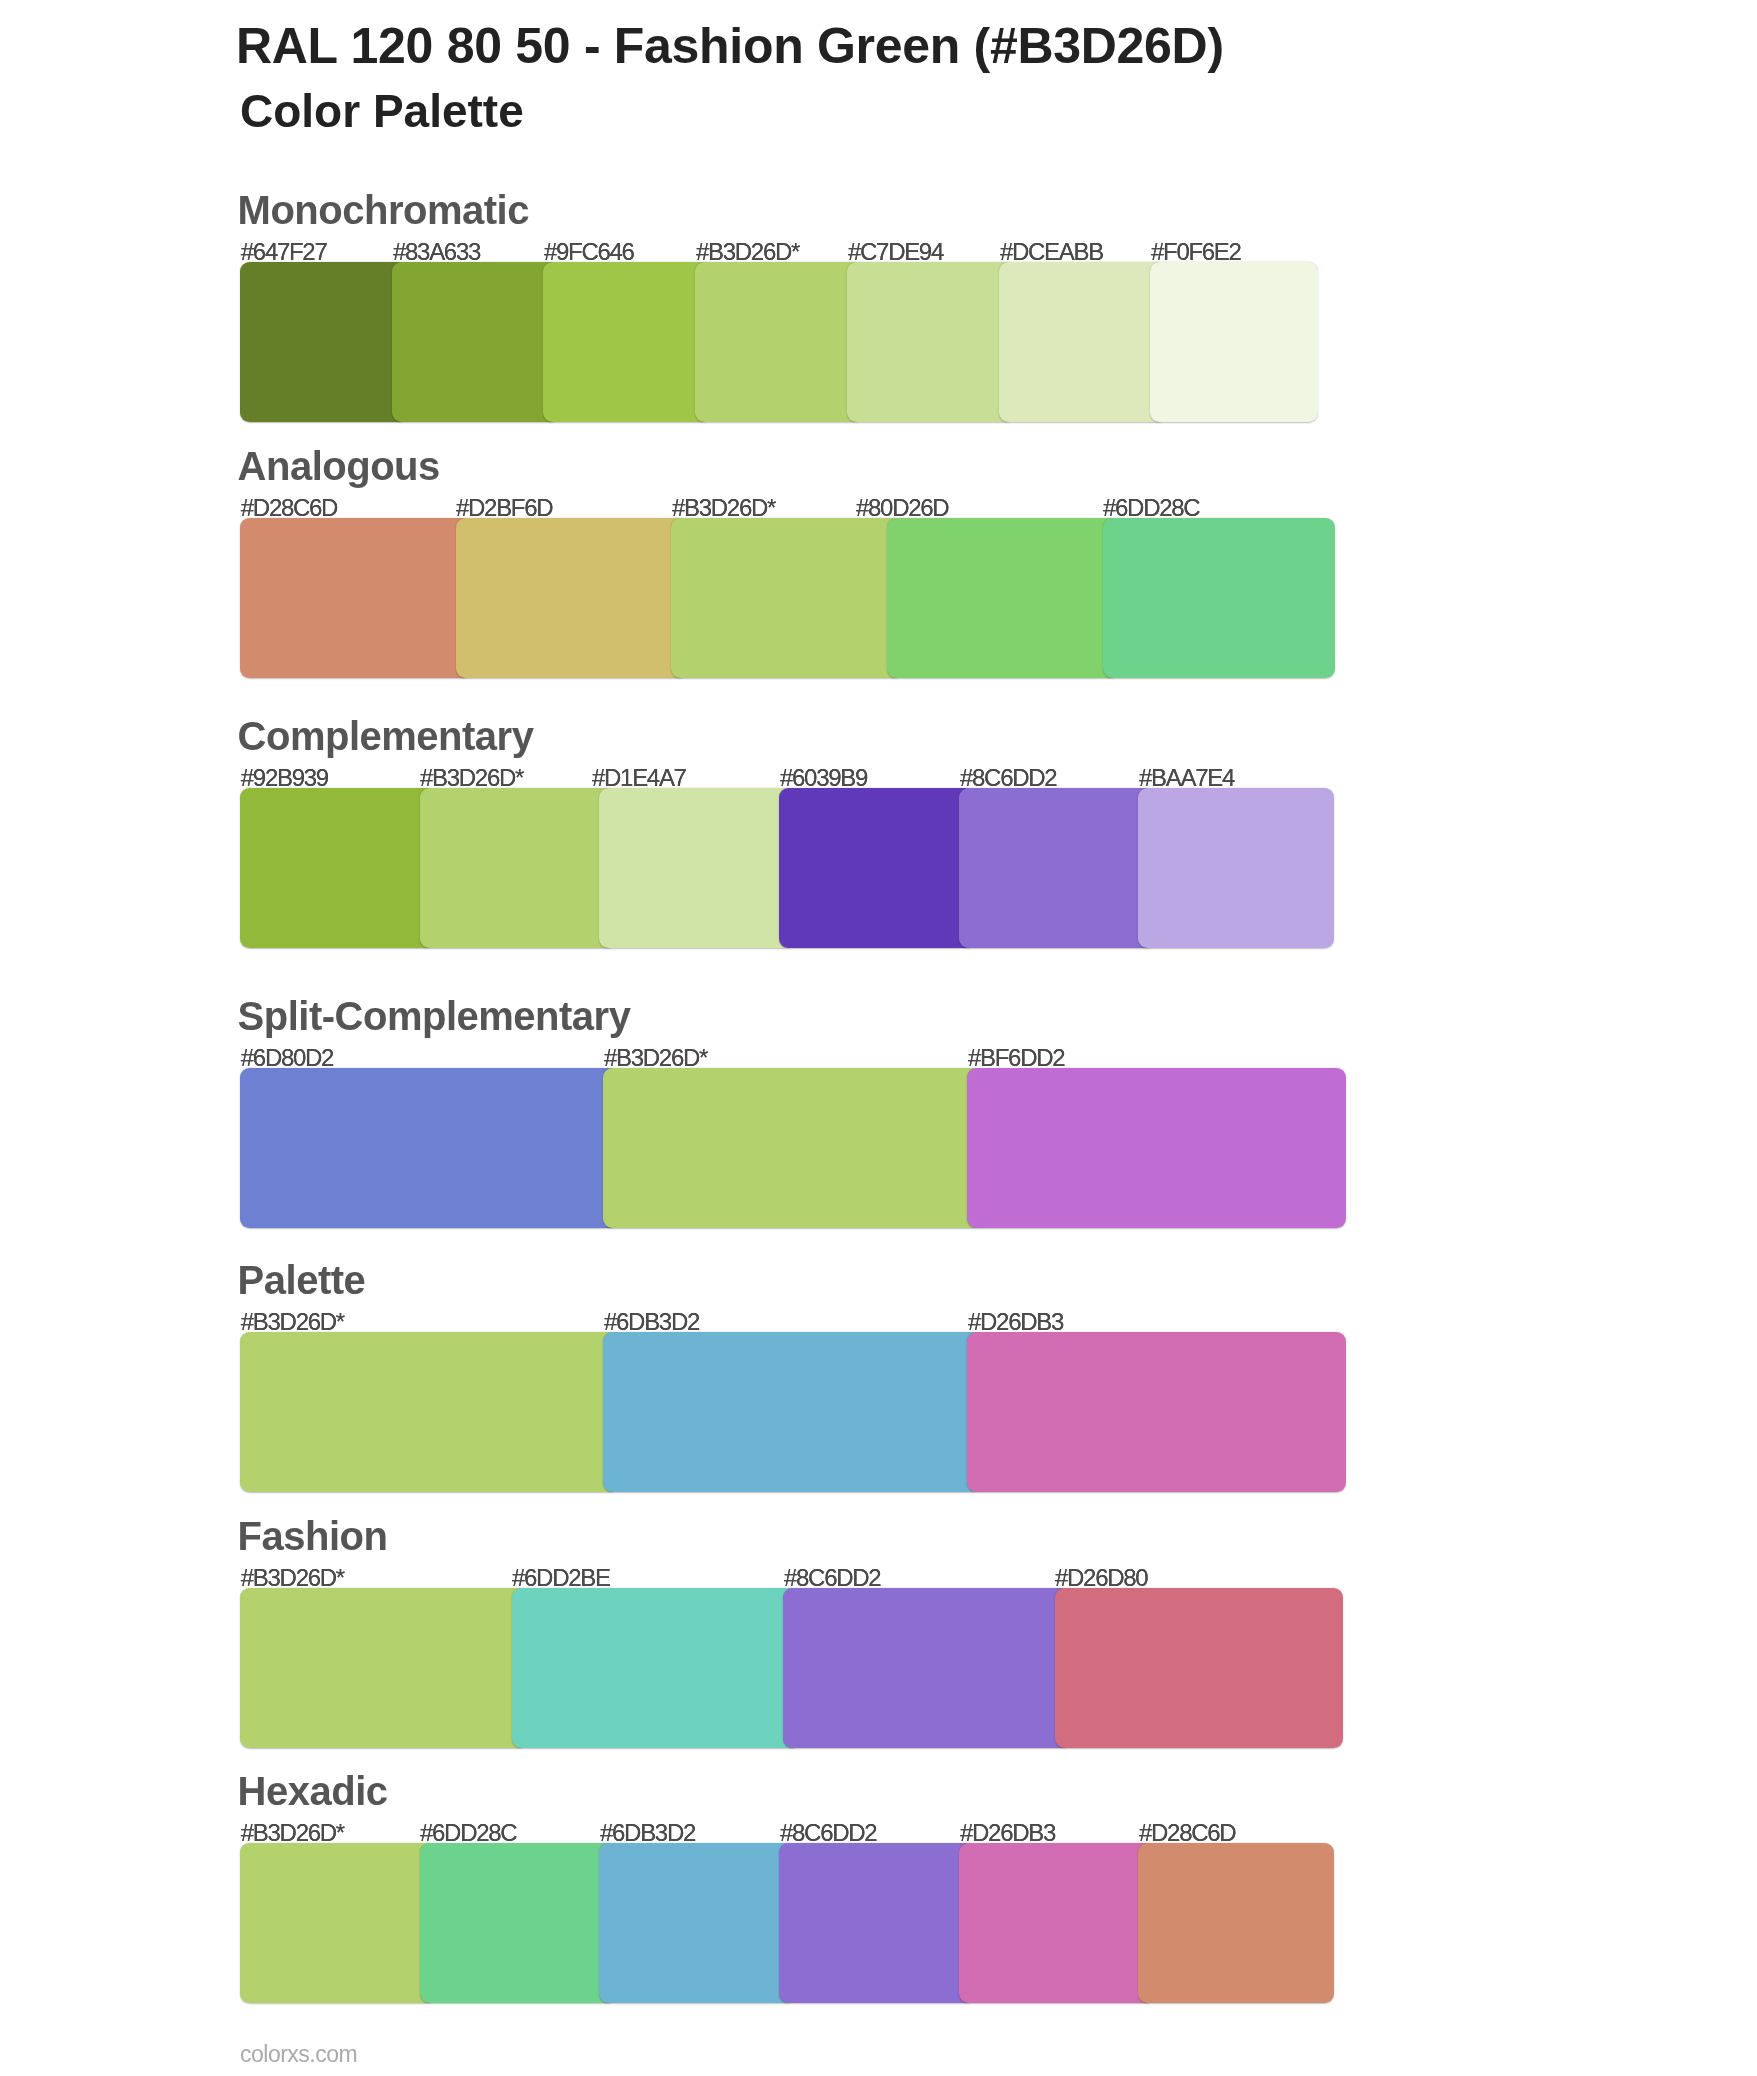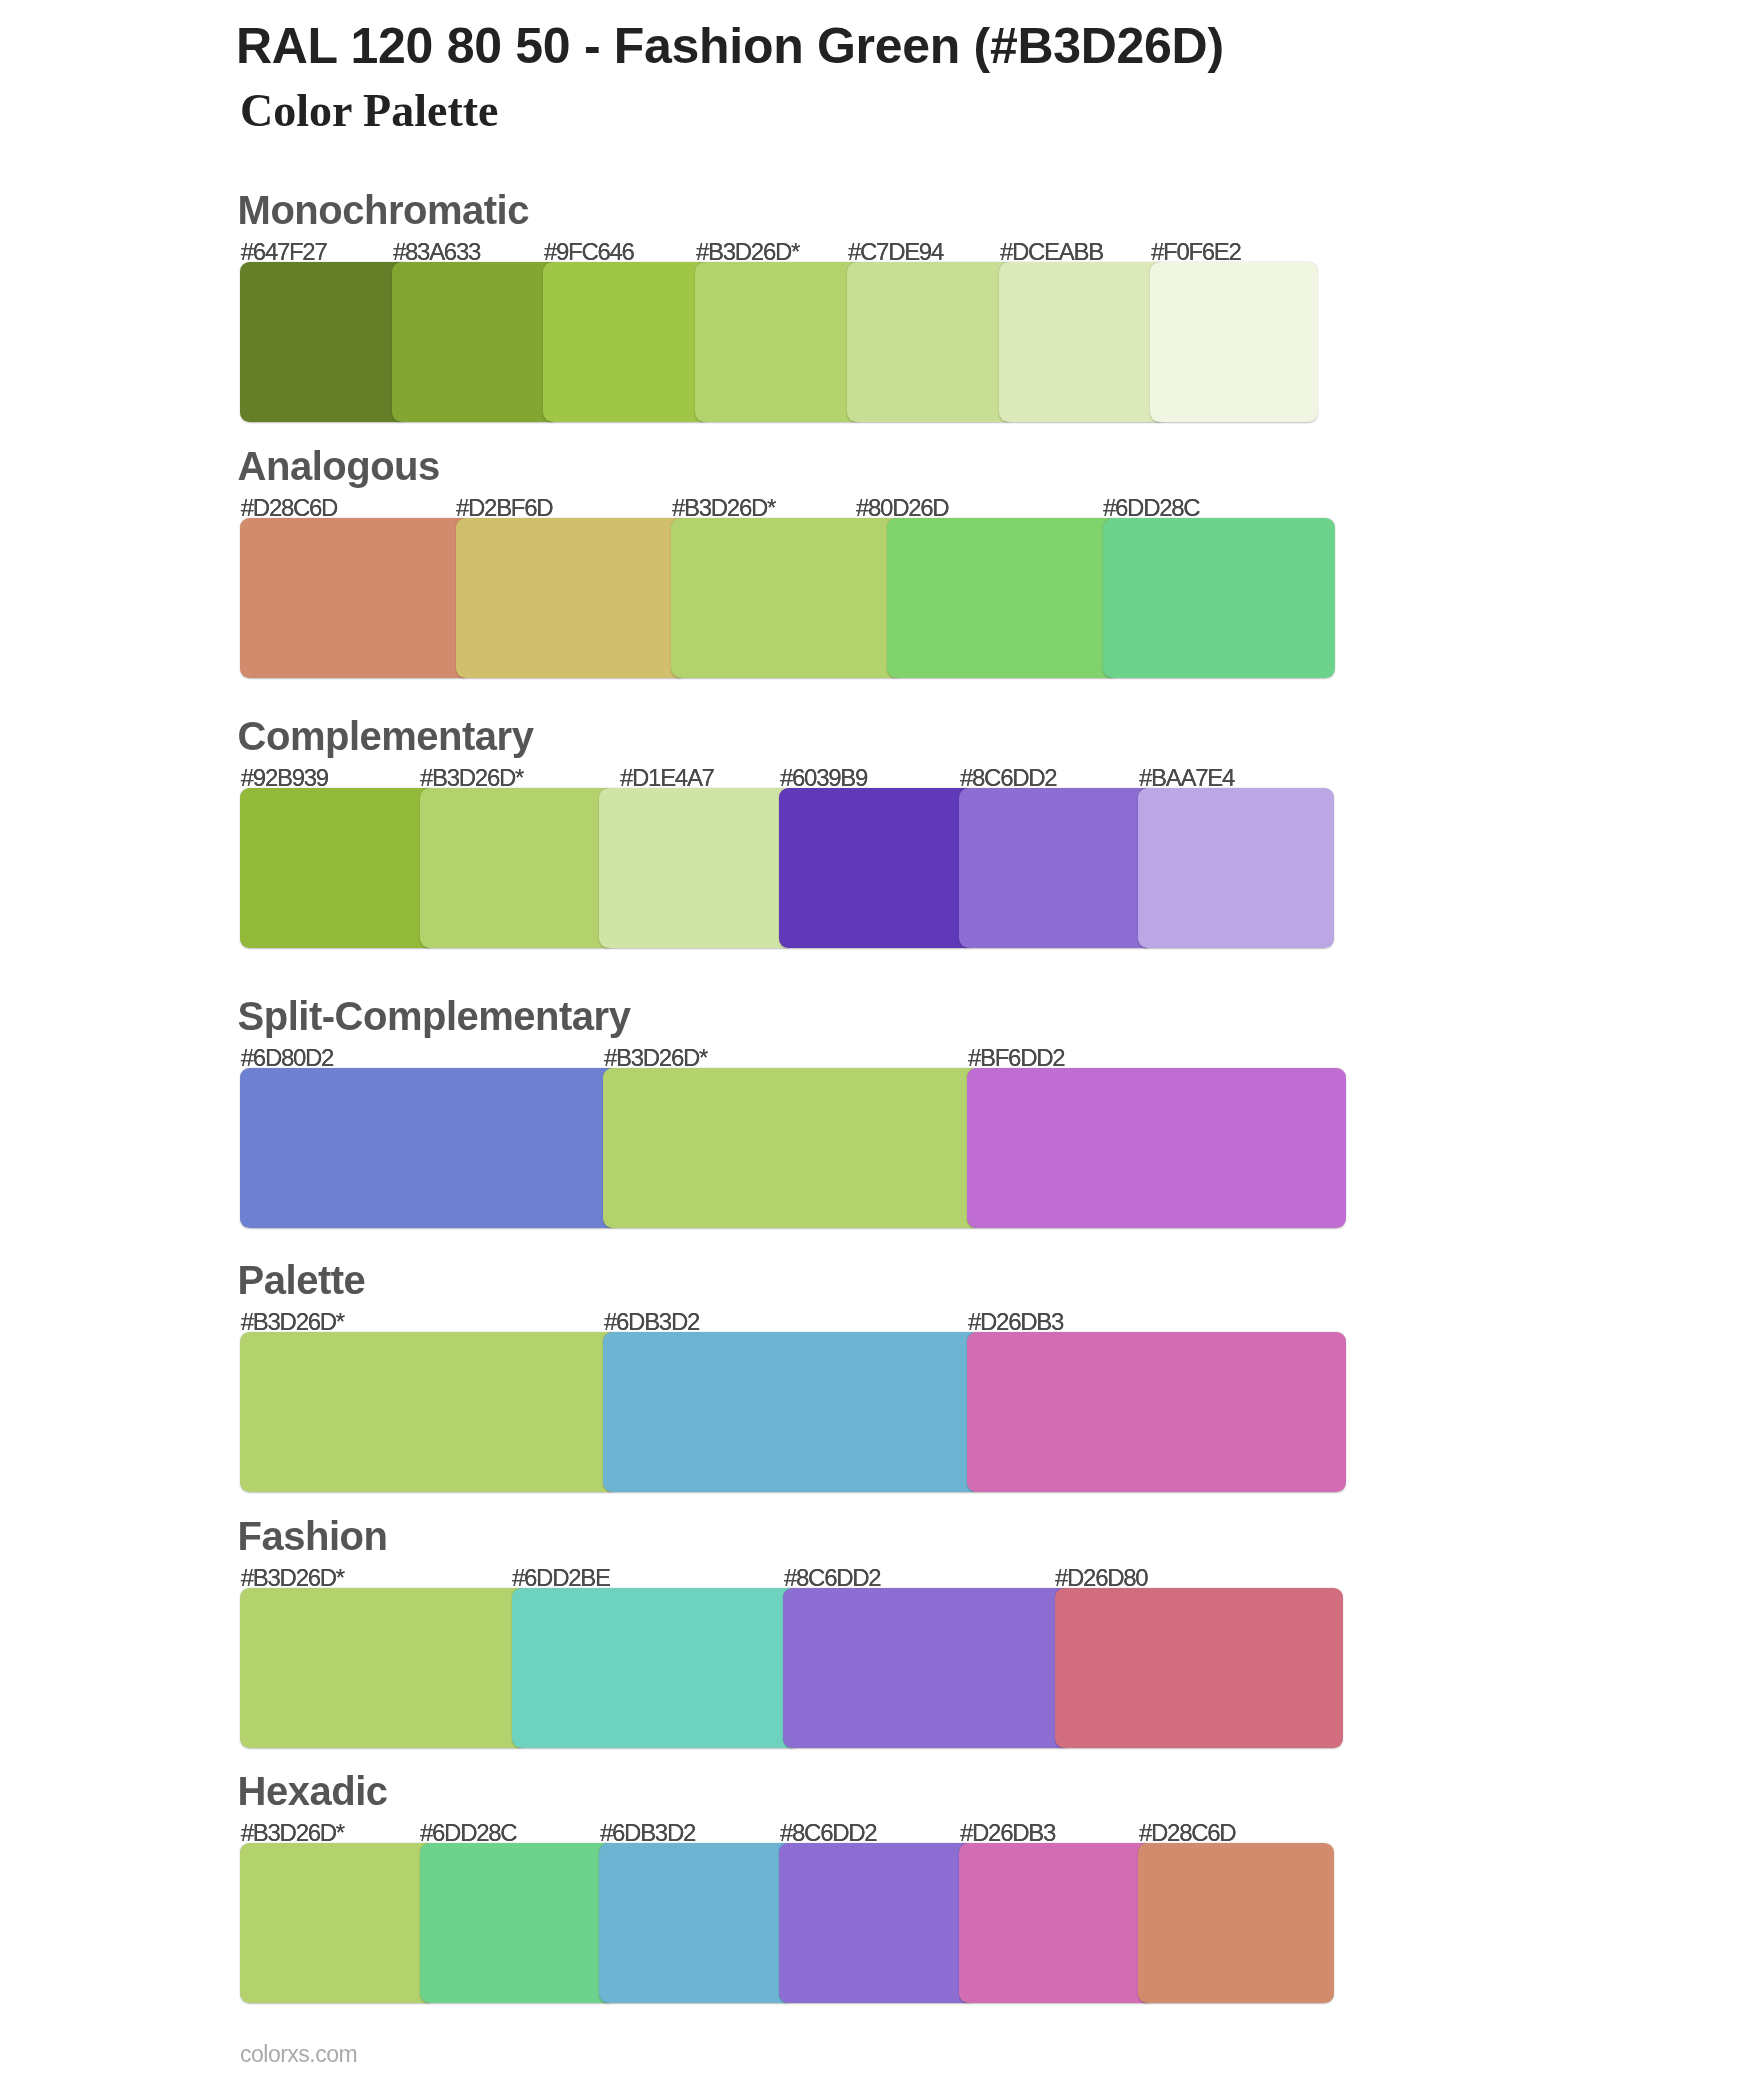--- a/index.html
+++ b/index.html
@@ -39,21 +39,20 @@
     position: absolute;
     transform: translateZ(0);
     left: 240px;
     top: 88px;
     font-size: 46px;
     font-weight: bold;
     color: #222222;
     line-height: 1;
     margin: 0;
     white-space: nowrap;
-    font-family: Liberation Serif, serif;
   }
   .section { position: absolute; left: 240px; width: 1078px; }
   .section-title {
     position: absolute;
     transform: translateZ(0);
     left: -2.4px;
     top: -72px;
     font-size: 40px;
     font-weight: bold;
     color: #555555;
@@ -132,21 +131,21 @@
         <div class="swatch" title="#6DD28C" style="left: 863px; width: 232px; background: rgb(109, 210, 140); z-index: 14;"></div>
         <div class="swatch-label" style="left: 863px;">#6DD28C</div>
       </div>
       <div class="section" style="top: 788px;">
         <div class="section-title">Complementary</div>
         <div class="swatch" title="#92B939" style="left: 0px; width: 196px; background: rgb(146, 185, 57); z-index: 10;"></div>
         <div class="swatch-label" style="left: 0.8px;">#92B939</div>
         <div class="swatch" title="#B3D26D*" style="left: 180px; width: 196px; background: rgb(179, 210, 109); z-index: 11;"></div>
         <div class="swatch-label" style="left: 180px;">#B3D26D*</div>
         <div class="swatch" title="#D1E4A7" style="left: 359px; width: 196px; background: rgb(209, 228, 167); z-index: 12;"></div>
-        <div class="swatch-label" style="left: 380px;">#D1E4A7</div>
+        <div class="swatch-label" style="left: 352px;">#D1E4A7</div>
         <div class="swatch" title="#6039B9" style="left: 539px; width: 196px; background: rgb(96, 57, 185); z-index: 13;"></div>
         <div class="swatch-label" style="left: 540px;">#6039B9</div>
         <div class="swatch" title="#8C6DD2" style="left: 719px; width: 196px; background: rgb(140, 109, 210); z-index: 14;"></div>
         <div class="swatch-label" style="left: 720px;">#8C6DD2</div>
         <div class="swatch" title="#BAA7E4" style="left: 898px; width: 196px; background: rgb(186, 167, 228); z-index: 15;"></div>
         <div class="swatch-label" style="left: 899px;">#BAA7E4</div>
       </div>
       <div class="section" style="top: 1068px;">
         <div class="section-title">Split-Complementary</div>
         <div class="swatch" title="#6D80D2" style="left: 0px; width: 379px; background: rgb(109, 128, 210); z-index: 10;"></div>

